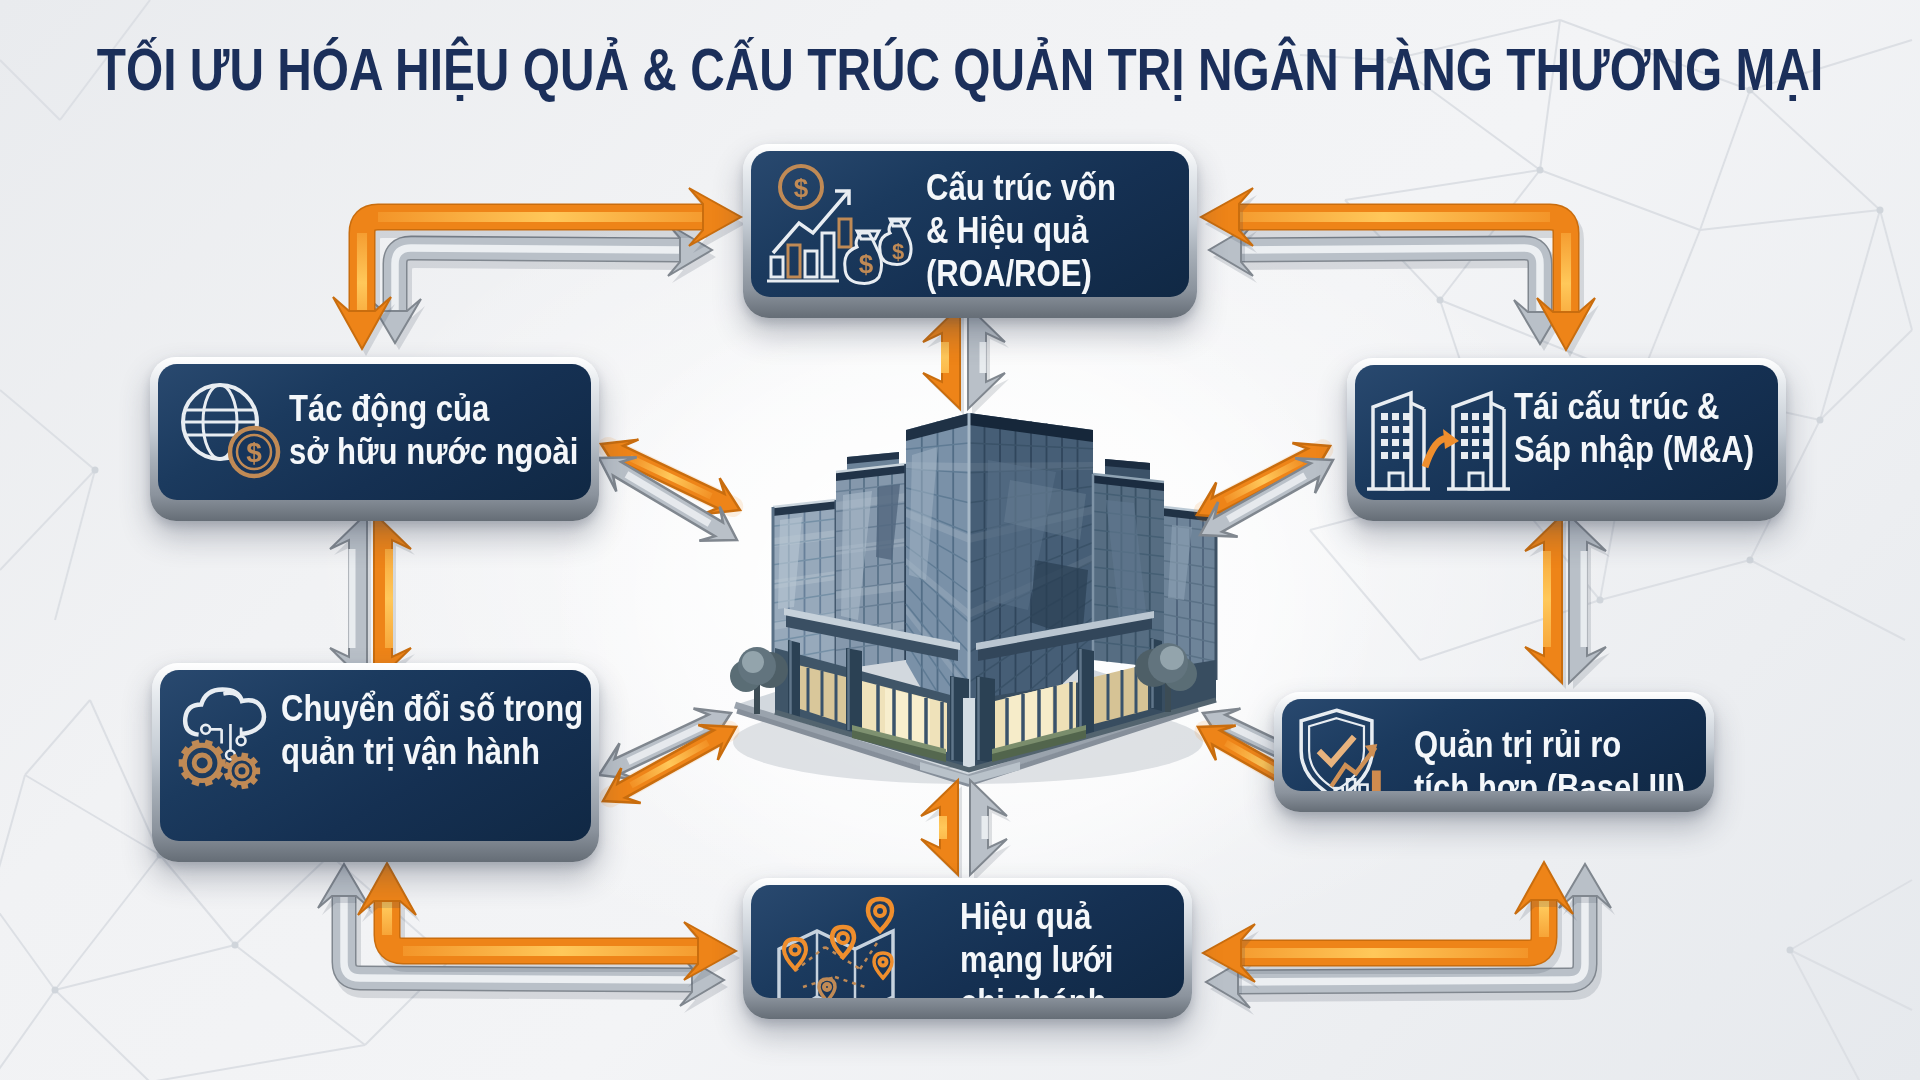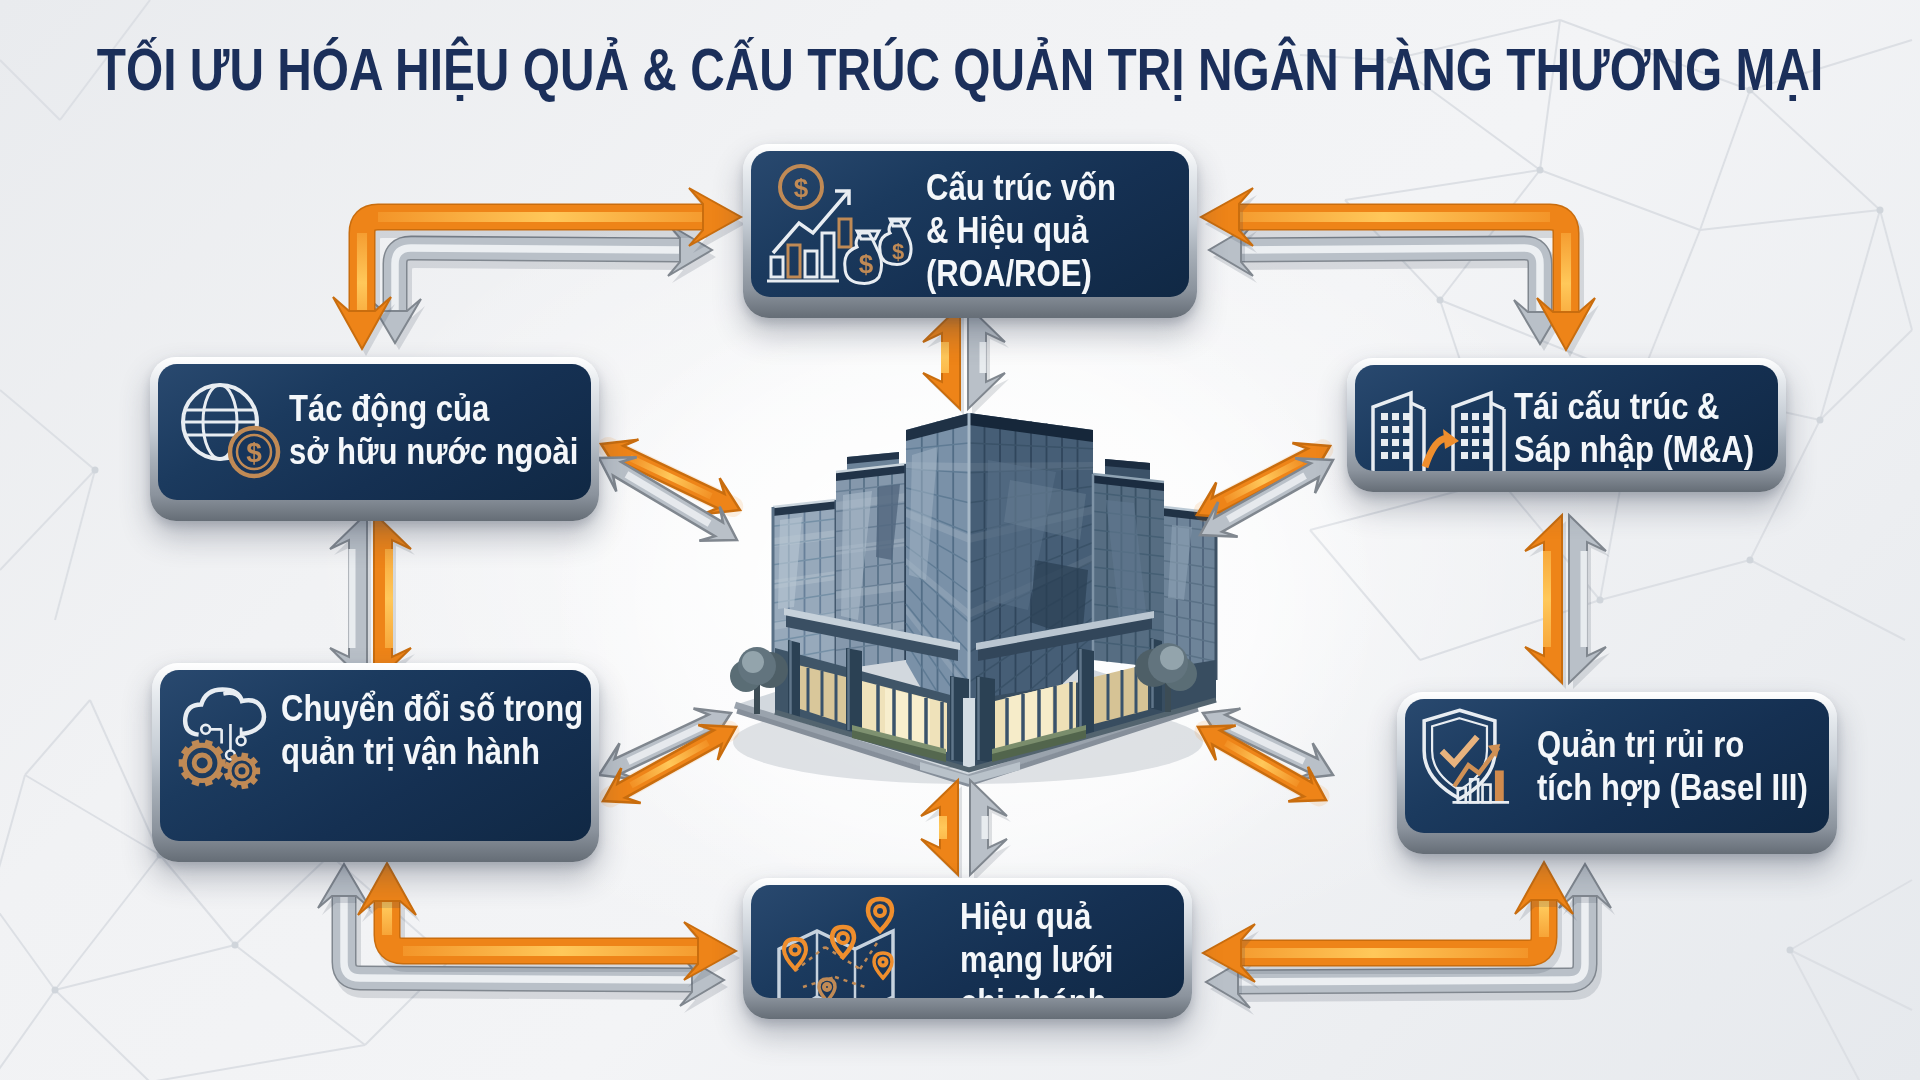--- a/index.html
+++ b/index.html
@@ -582,21 +582,21 @@
 <circle cx="80" cy="74" r="24" fill="#16355b" stroke="#c08a55" stroke-width="4.5"></circle>
 <circle cx="80" cy="74" r="17" fill="none" stroke="#c08a55" stroke-width="2.5"></circle>
 <text x="80" y="84" font-size="28" font-weight="bold" fill="#c08a55" text-anchor="middle" font-family="Liberation Sans,sans-serif">$</text>
 </svg>
       <div class="txt" style="left:131px;top:23px;line-height:43px;font-size:37px">
         <div>Tác động của</div>
         <div>sở hữu nước ngoài</div>
       </div>
     </div>
   </div>
-<div class="box" style="left:1347px;top:358px;width:439px;height:134px">
+<div class="box" style="left:1347px;top:358px;width:439px;height:163px">
 <div class="inner">
       <svg width="145" height="118" viewBox="0 0 145 118" style="position:absolute;left:12px;top:12px">
 <path d="M6,112 L6,30 L44,16 L44,112" fill="none" stroke="#e8edf2" stroke-width="3.5"></path>
 <line x1="44" y1="26" x2="57" y2="32" stroke="#e8edf2" stroke-width="3.5"></line>
 <line x1="57" y1="32" x2="57" y2="112" stroke="#e8edf2" stroke-width="3.5"></line>
 <line x1="0" y1="112" x2="63" y2="112" stroke="#e8edf2" stroke-width="3.5"></line>
 <rect x="22" y="96" width="14" height="16" fill="none" stroke="#e8edf2" stroke-width="3"></rect>
 <rect x="14" y="36" width="7" height="7" fill="#e8edf2"></rect>
         <rect x="25" y="36" width="7" height="7" fill="#e8edf2"></rect>
         <rect x="36" y="36" width="7" height="7" fill="#e8edf2"></rect>
@@ -672,21 +672,21 @@
         <line x1="71.5" y1="92.0" x2="68.7" y2="87.2" stroke="#c08a55" stroke-width="7.5"></line>
         <line x1="81.6" y1="90.2" x2="82.6" y2="84.8" stroke="#c08a55" stroke-width="7.5"></line>
         <line x1="90.5" y1="95.4" x2="94.7" y2="91.8" stroke="#c08a55" stroke-width="7.5"></line>
 </svg>
       <div class="txt" style="left:121px;top:17px;line-height:43px;font-size:37px">
         <div>Chuyển đổi số trong</div>
         <div>quản trị vận hành</div>
       </div>
     </div>
   </div>
-<div class="box" style="left:1397px;top:692px;width:440px;height:162px">
+<div class="box" style="left:1274px;top:692px;width:440px;height:120px">
 <div class="inner">
       <svg width="124" height="115" viewBox="0 0 140 130" style="position:absolute;left:12px;top:6px">
 <path d="M48,6 L88,18 L88,52 Q88,84 48,106 Q8,84 8,52 L8,18 Z" fill="none" stroke="#e8edf2" stroke-width="4"></path>
 <path d="M48,15 L79,24 L79,52 Q79,78 48,96 Q17,78 17,52 L17,24 Z" fill="none" stroke="#e8edf2" stroke-width="2.5"></path>
 <polyline points="28,52 42,66 68,36" fill="none" stroke="#e8b37e" stroke-width="7"></polyline>
 <polyline points="42,92 58,68 70,77 92,48" fill="none" stroke="#cf9055" stroke-width="5"></polyline>
 <polygon points="94,44 80,46 90,60" fill="#cf9055"></polygon>
 <rect x="46" y="94" width="9" height="16" fill="none" stroke="#e8edf2" stroke-width="3"></rect>
 <rect x="60" y="84" width="9" height="26" fill="none" stroke="#e8edf2" stroke-width="3"></rect>
 <rect x="74" y="90" width="9" height="20" fill="none" stroke="#e8edf2" stroke-width="3"></rect>

